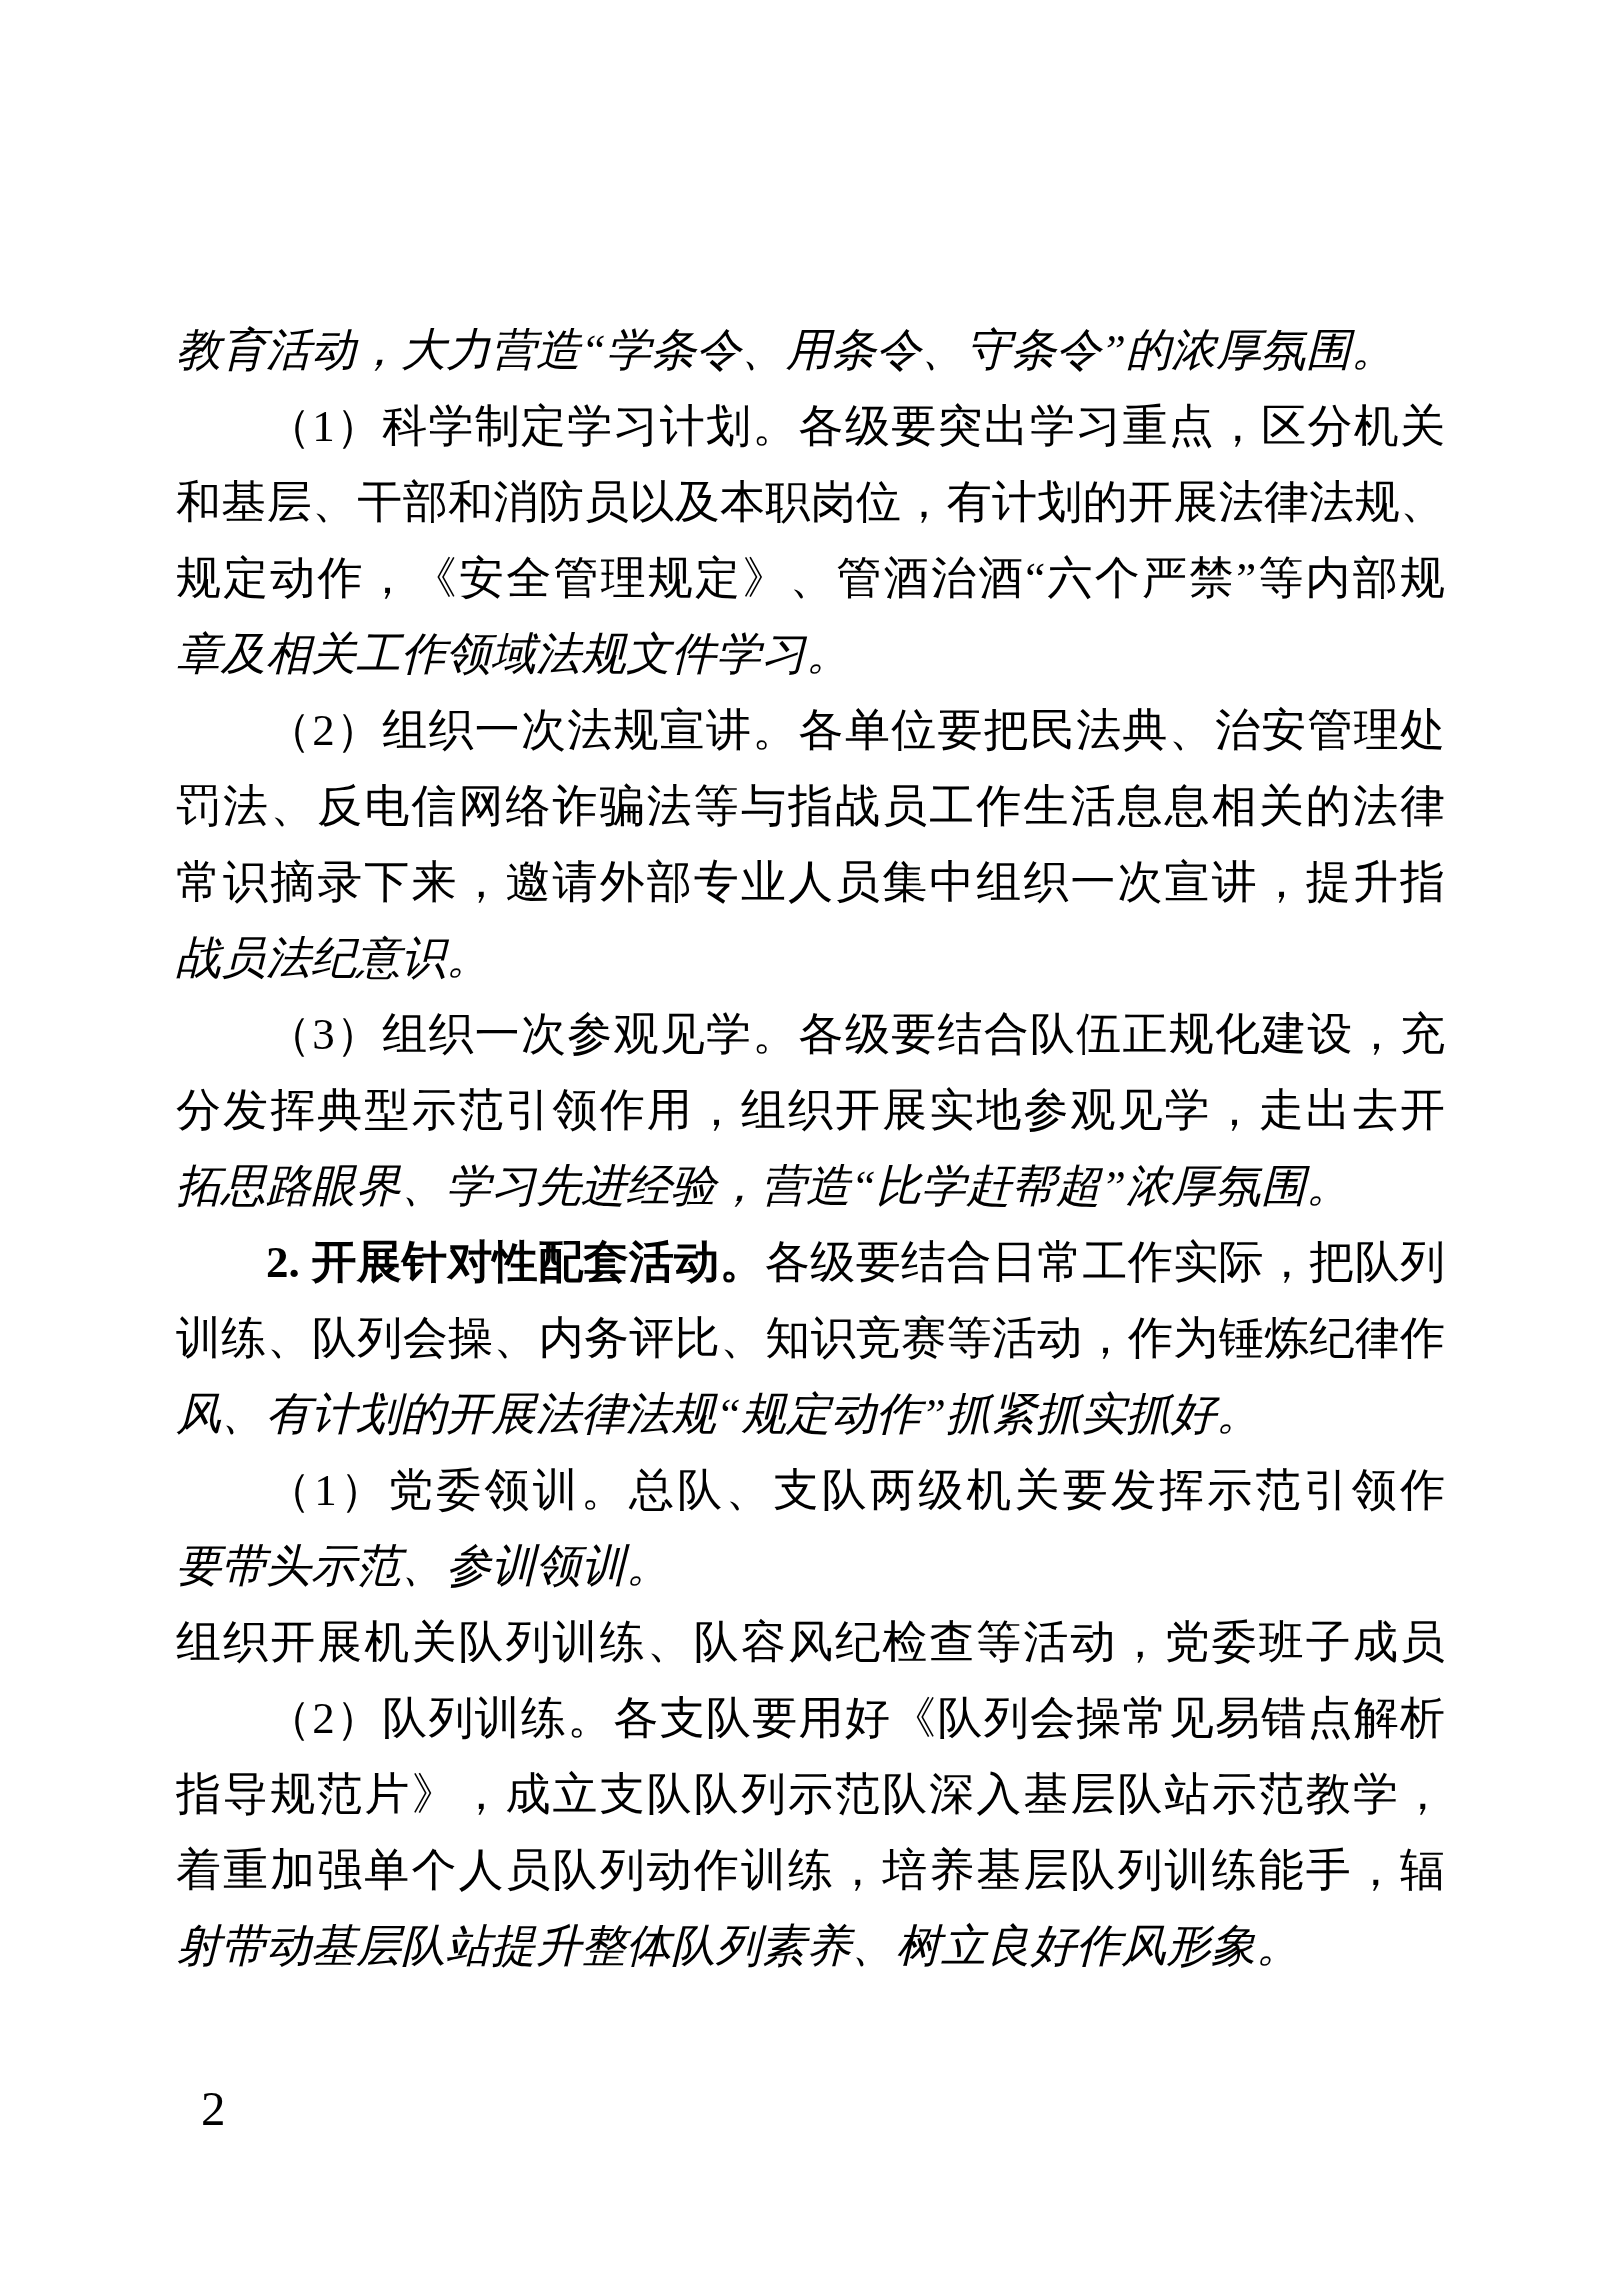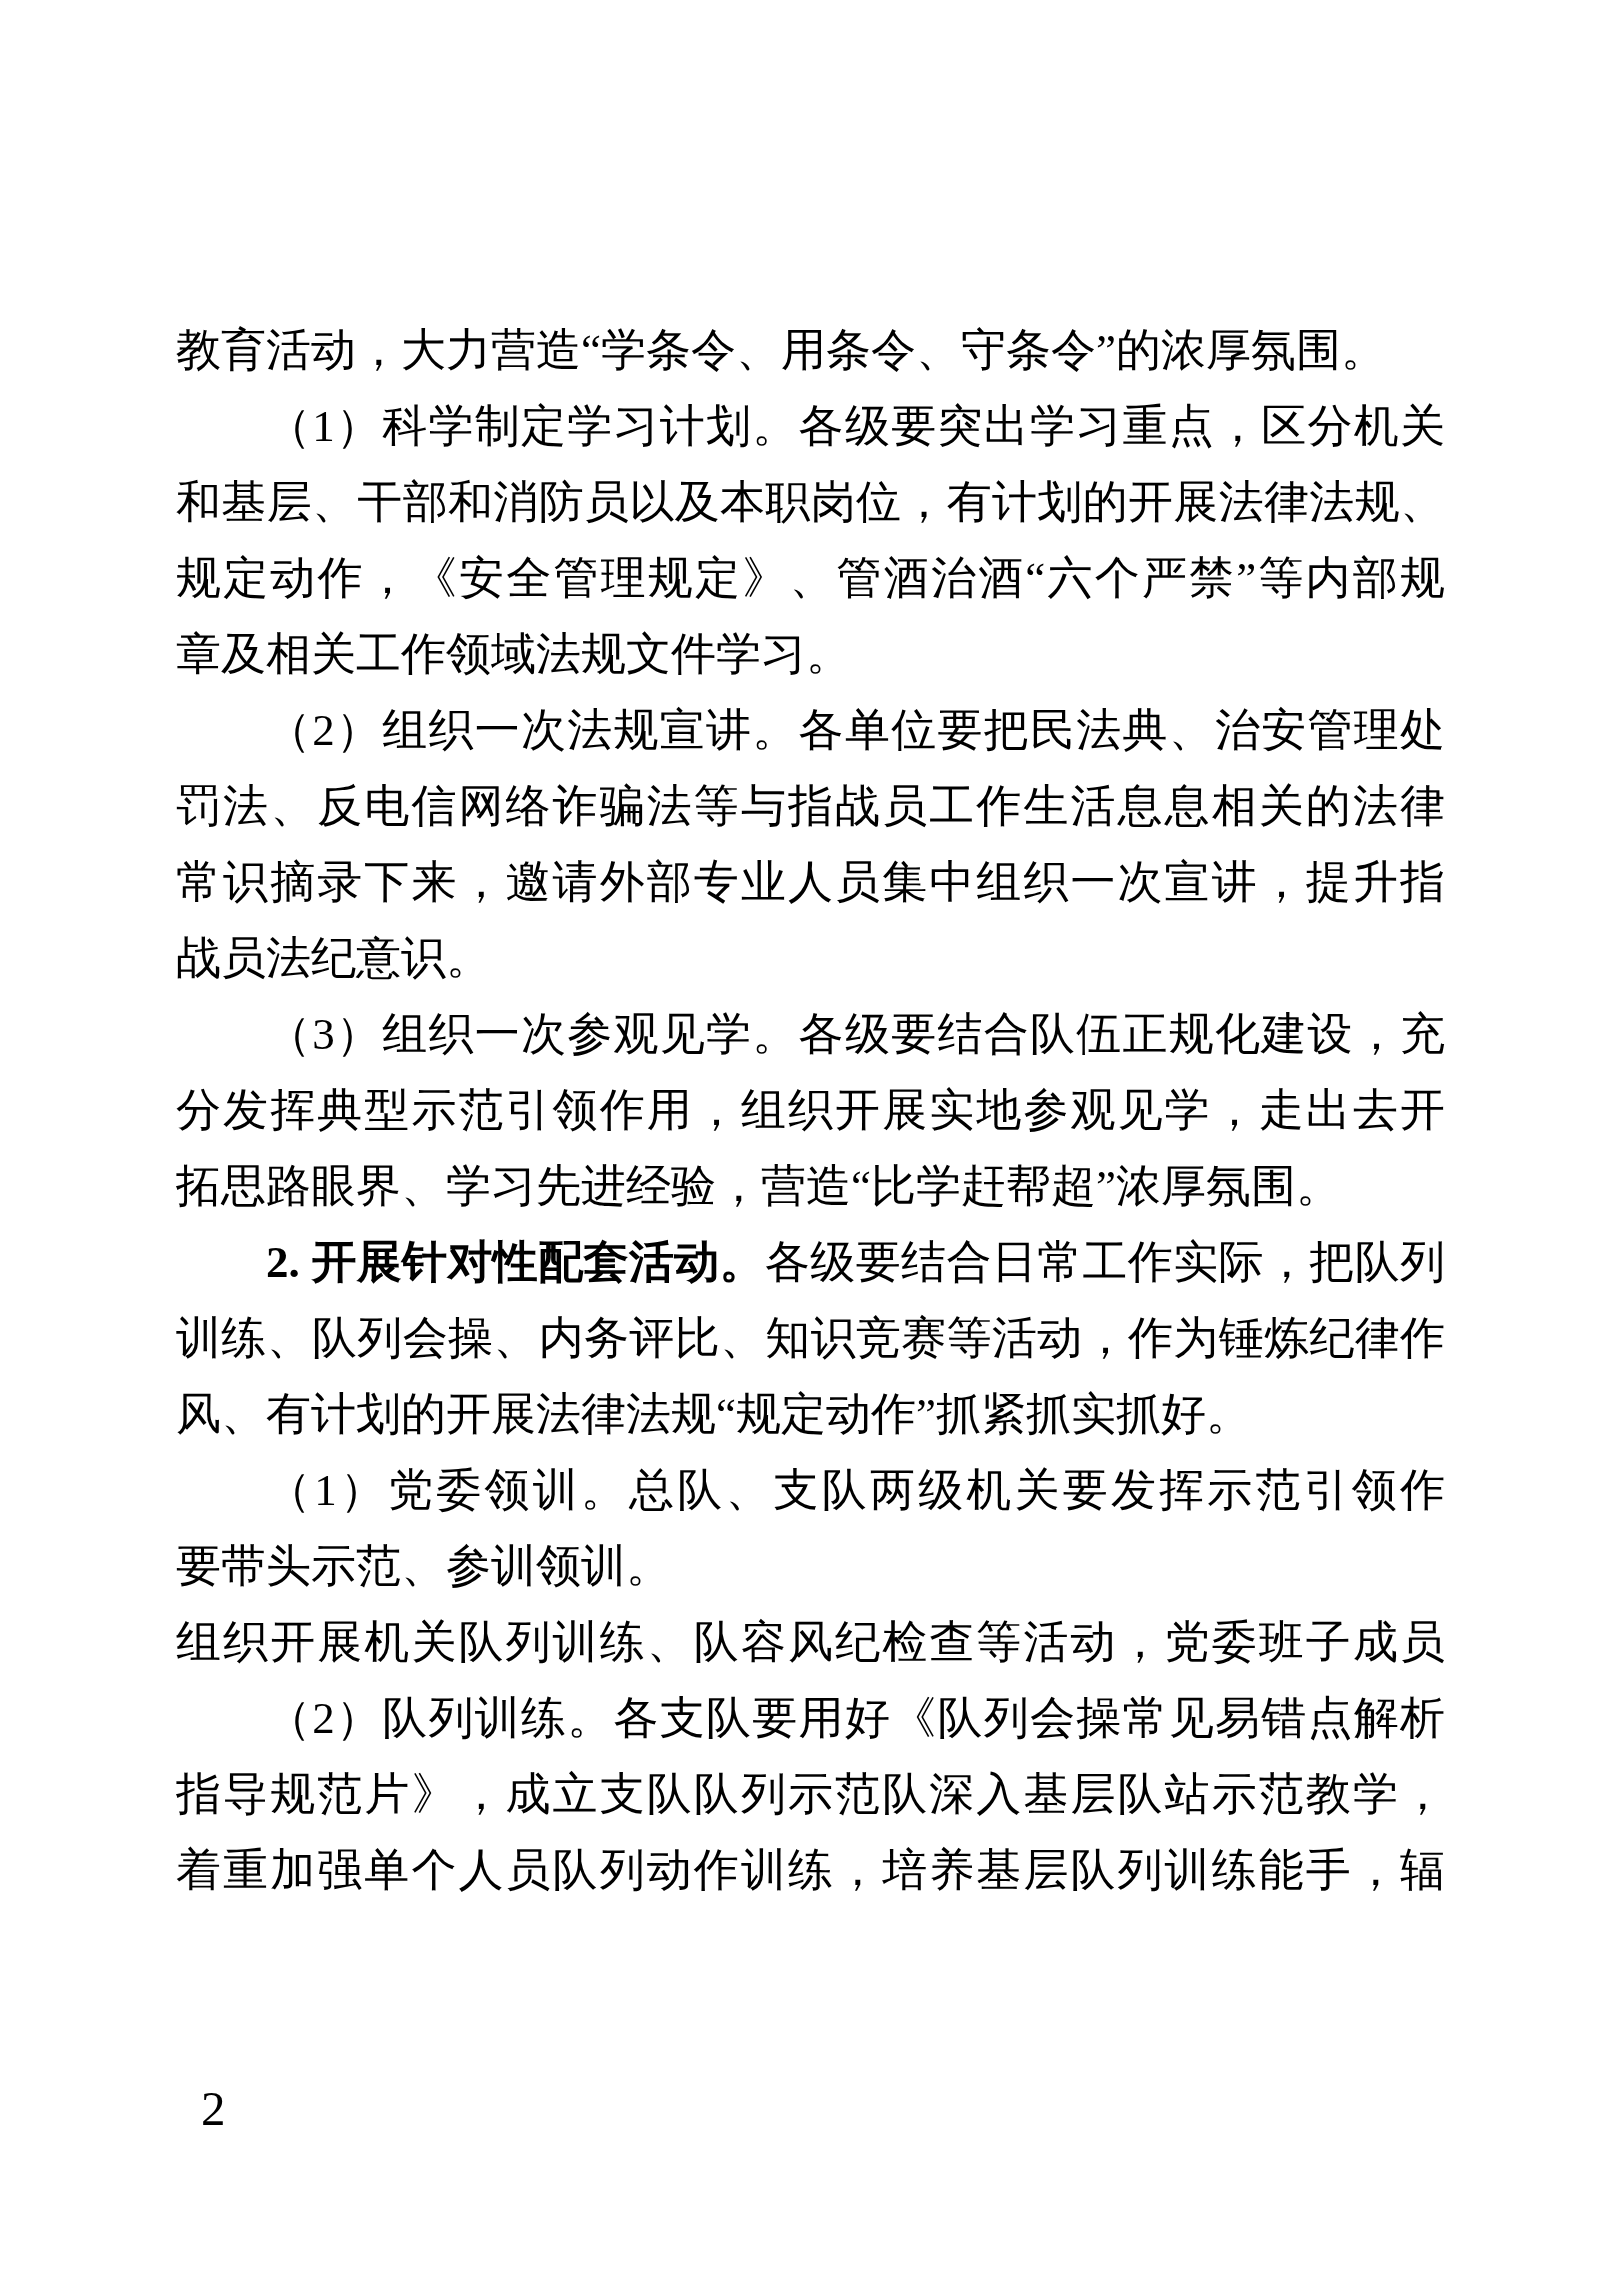--- a/index.html
+++ b/index.html
@@ -31,20 +31,21 @@
     white-space: normal;
     text-align: justify;
     text-align-last: justify;
     text-justify: inter-character;
     overflow: hidden;
     letter-spacing: 0;
   }
   .line.last {
     text-align: center;
     text-align-last: left;
+    font-style: italic;
   }
   .line.indent { text-indent: 90px; }
   .seg-bold { font-weight: 700; }
   .footer-pagenum {
     position: absolute;
     left: 201px;
     top: 2080px;
     font-size: 49px;
     line-height: 57px;
     font-family: "Liberation Serif", "DejaVu Serif", serif;
@@ -83,17 +84,18 @@
       </div>
       <div class="paragraph">
         <div class="line indent"><span>（1）党委领训。总队、支队两级机关要发挥示范引领作用，</span></div>
         <div class="line last"><span>要带头示范、参训领训。</span></div>
         <div class="line"><span>组织开展机关队列训练、队容风纪检查等活动，党委班子成员</span></div>
       </div>
       <div class="paragraph">
         <div class="line indent"><span>（2）队列训练。各支队要用好《队列会操常见易错点解析</span></div>
         <div class="line"><span>指导规范片》，成立支队队列示范队深入基层队站示范教学，</span></div>
         <div class="line"><span>着重加强单个人员队列动作训练，培养基层队列训练能手，辐</span></div>
+        <div class="line last"><span>射带动基层队站提升整体队列素养、树立良好作风形象。</span></div>
       </div>
     </div>
   <div class="footer-pagenum">2</div>
 </div>
 
 
 </body></html>

